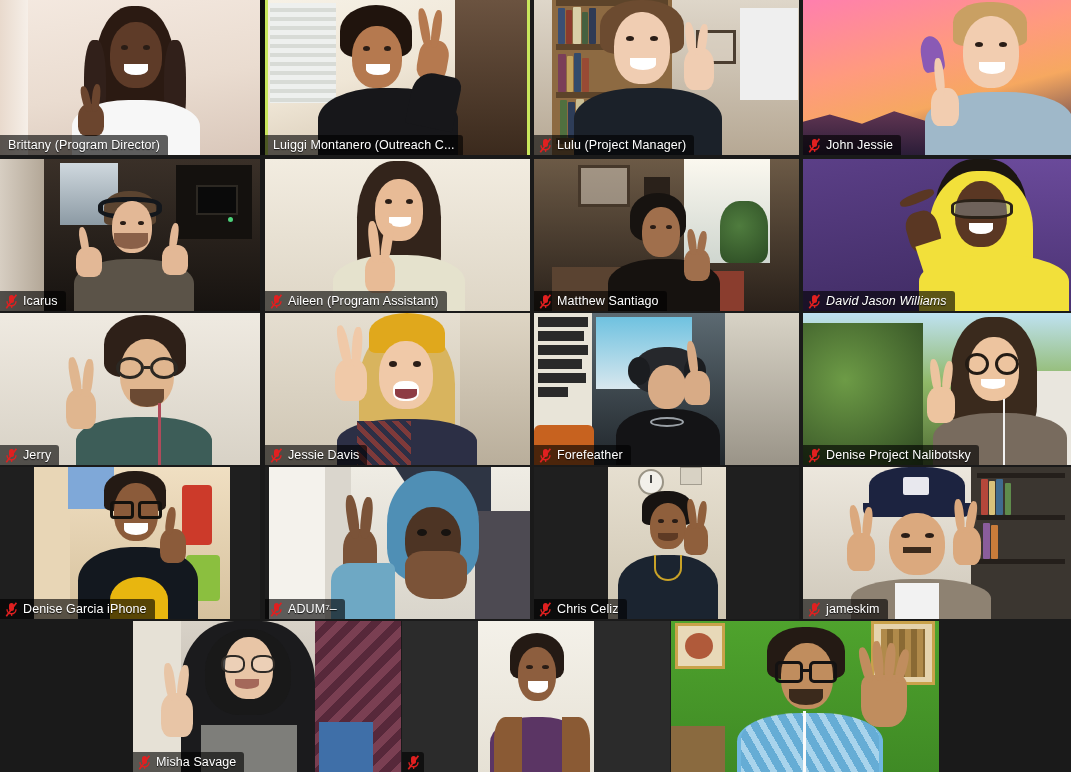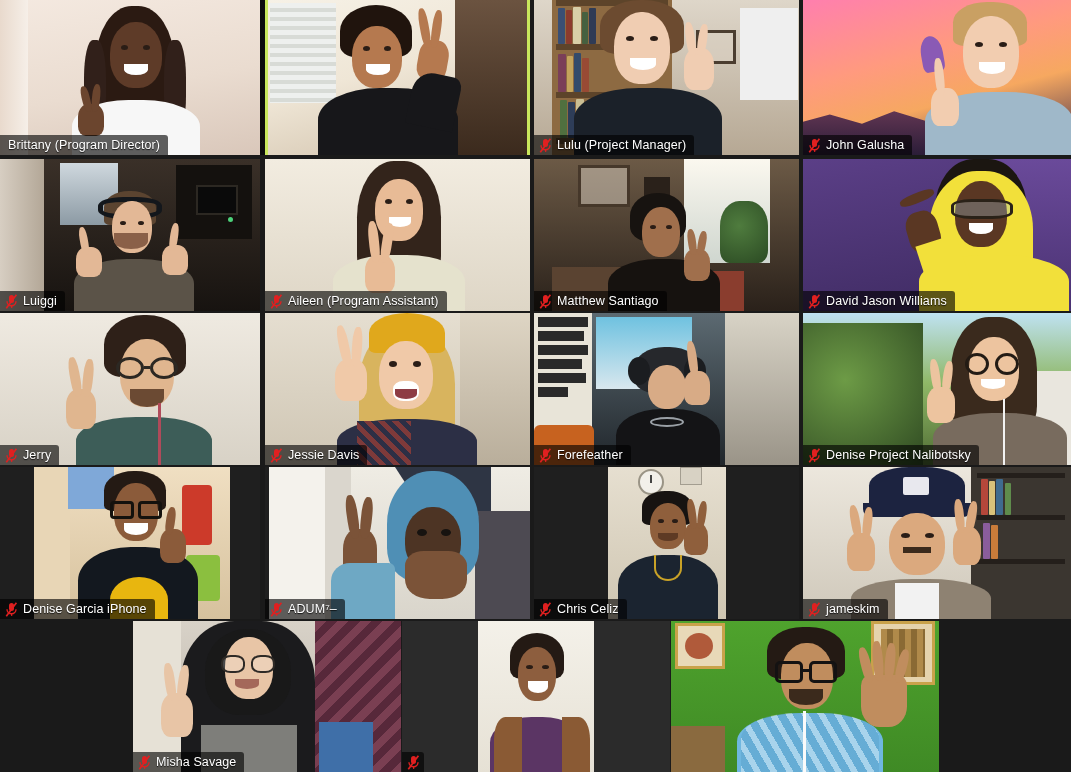--- a/index.html
+++ b/index.html
@@ -138,20 +138,23 @@
         <div class="hair" style="left:72px;top:5px;width:72px;height:52px;background:#20140d;border-radius:50% 50% 22% 22%;"></div>
         <div class="head" style="left:84px;top:26px;width:50px;height:62px;background:#b5794f;"></div>
         <div class="eye" style="left:95px;top:46px;width:7px;height:5px;"></div>
         <div class="eye" style="left:116px;top:46px;width:7px;height:5px;"></div>
         <div class="smile" style="left:98px;top:64px;width:24px;height:11px;"></div>
         <div class="torso" style="left:50px;top:88px;width:140px;height:72px;background:#17171a;"></div>
         <div class="hand" style="left:150px;top:40px;width:30px;height:40px;background:#b5794f;transform:rotate(10deg);"></div>
         <div class="finger" style="left:152px;top:8px;width:9px;height:40px;background:#b5794f;transform:rotate(-10deg);"></div>
         <div class="finger" style="left:164px;top:10px;width:9px;height:38px;background:#b5794f;transform:rotate(8deg);"></div>
         <div style="position:absolute;left:142px;top:74px;width:48px;height:54px;background:#17171a;border-radius:40% 20% 0 0;transform:rotate(12deg);"></div>
+      </div>
+      <div class="nameplate iconless">
+        <span class="label">Luiggi Montanero (Outreach C...</span>
       </div>
     </div>
 
     <div class="tile" style="left:534px;top:0;width:265px;height:155px;background:#0b0b0b;">
       <div class="video" style="left:0;width:265px;">
         <div class="scene" style="background:linear-gradient(180deg,#ded6c9,#b6a894);"></div>
         <div class="shelf" style="left:18px;top:0;width:120px;height:155px;background:#8d6a42;"></div>
         <div style="position:absolute;left:22px;top:0;width:112px;height:6px;background:#5d442a;"></div>
         <div style="position:absolute;left:22px;top:44px;width:112px;height:6px;background:#5d442a;"></div>
         <div style="position:absolute;left:22px;top:92px;width:112px;height:6px;background:#5d442a;"></div>
@@ -205,21 +208,21 @@
         <div class="hand" style="left:128px;top:88px;width:28px;height:38px;background:#f2cdb0;"></div>
         <div class="finger" style="left:132px;top:58px;width:9px;height:38px;background:#f2cdb0;transform:rotate(-6deg);"></div>
       </div>
       <div class="nameplate">
         <svg class="mic-muted" viewBox="0 0 13 15">
           <rect x="4" y="1" width="5" height="8" rx="2.5" fill="#e02020"></rect>
           <path d="M2 7.2a4.5 4.5 0 0 0 9 0" stroke="#e02020" stroke-width="1.4" fill="none"></path>
           <rect x="6" y="11.3" width="1.3" height="2.6" fill="#e02020"></rect>
           <line x1="1.3" y1="14.2" x2="11.4" y2="0.8" stroke="#e02020" stroke-width="1.7"></line>
         </svg>
-        <span class="label">John Galusha</span>
+        <span class="label">John Jessie</span>
       </div>
     </div>
   </div>
 
   <div class="row" style="top:159px;height:152px;">
 
     <div class="tile" style="left:0;top:0;width:260px;height:152px;background:#0b0b0b;">
       <div class="video" style="left:0;width:260px;">
         <div class="scene" style="background:linear-gradient(180deg,#3a3028,#171310);"></div>
         <div style="position:absolute;left:0;top:0;width:44px;height:152px;background:linear-gradient(90deg,#d7cec2,#b3a797);"></div>
@@ -239,21 +242,21 @@
         <div class="hand" style="left:162px;top:86px;width:26px;height:30px;background:#e3b896;"></div>
         <div class="finger" style="left:170px;top:64px;width:8px;height:28px;background:#e3b896;transform:rotate(8deg);"></div>
       </div>
       <div class="nameplate">
         <svg class="mic-muted" viewBox="0 0 13 15">
           <rect x="4" y="1" width="5" height="8" rx="2.5" fill="#e02020"></rect>
           <path d="M2 7.2a4.5 4.5 0 0 0 9 0" stroke="#e02020" stroke-width="1.4" fill="none"></path>
           <rect x="6" y="11.3" width="1.3" height="2.6" fill="#e02020"></rect>
           <line x1="1.3" y1="14.2" x2="11.4" y2="0.8" stroke="#e02020" stroke-width="1.7"></line>
         </svg>
-        <span class="label">Luiggi</span>
+        <span class="label">Icarus</span>
       </div>
     </div>
 
     <div class="tile" style="left:265px;top:0;width:265px;height:152px;background:#0b0b0b;">
       <div class="video" style="left:0;width:265px;">
         <div class="scene" style="background:linear-gradient(180deg,#f2ece0,#ded6c6);"></div>
         <div class="hair" style="left:92px;top:2px;width:84px;height:128px;background:#33241b;border-radius:44% 44% 26% 26%;"></div>
         <div class="head" style="left:110px;top:20px;width:48px;height:62px;background:#e8bb96;"></div>
         <div class="eye" style="left:120px;top:40px;width:7px;height:5px;"></div>
         <div class="eye" style="left:141px;top:40px;width:7px;height:5px;"></div>
@@ -296,21 +299,21 @@
         <svg class="mic-muted" viewBox="0 0 13 15">
           <rect x="4" y="1" width="5" height="8" rx="2.5" fill="#e02020"></rect>
           <path d="M2 7.2a4.5 4.5 0 0 0 9 0" stroke="#e02020" stroke-width="1.4" fill="none"></path>
           <rect x="6" y="11.3" width="1.3" height="2.6" fill="#e02020"></rect>
           <line x1="1.3" y1="14.2" x2="11.4" y2="0.8" stroke="#e02020" stroke-width="1.7"></line>
         </svg>
         <span class="label">Matthew Santiago</span>
       </div>
     </div>
 
-    <div class="tile" style="left:803px;top:0;width:268px;height:152px;background:#0b0b0b;">
+    <div class="tile" style="left:803px;top:0;width:268px;height:152px;background:#0b0b0b;font-style:italic;">
       <div class="video" style="left:0;width:268px;">
         <div class="scene" style="background:linear-gradient(170deg,#5b3f87,#3d2a60);"></div>
         <div style="position:absolute;right:0;top:0;width:86px;height:152px;background:linear-gradient(180deg,#6a4a9a,#4a3272);"></div>
         <div class="hair" style="left:132px;top:0;width:92px;height:120px;background:#1b1611;border-radius:42% 42% 24% 24%;"></div>
         <div style="position:absolute;left:126px;top:12px;width:104px;height:126px;background:#f2e03a;border-radius:46% 46% 26% 26%;clip-path:polygon(0 10%,18% 0,82% 0,100% 10%,100% 100%,0 100%);"></div>
         <div class="head" style="left:152px;top:22px;width:52px;height:66px;background:#5a3723;"></div>
         <div style="position:absolute;left:148px;top:40px;width:62px;height:20px;border:3px solid #2a2218;border-radius:34%;background:rgba(160,200,220,.3);"></div>
         <div class="smile" style="left:166px;top:64px;width:24px;height:11px;"></div>
         <div class="torso" style="left:116px;top:96px;width:150px;height:60px;background:#f2e03a;"></div>
         <div class="hand" style="left:104px;top:52px;width:32px;height:40px;background:#5a3723;transform:rotate(-16deg);"></div>

